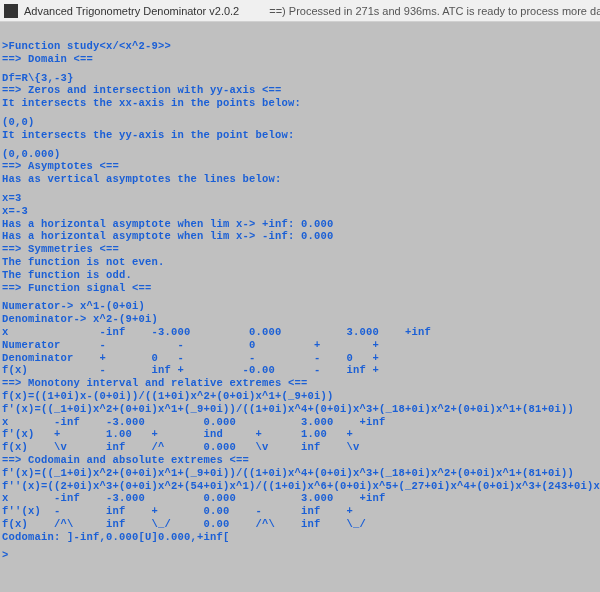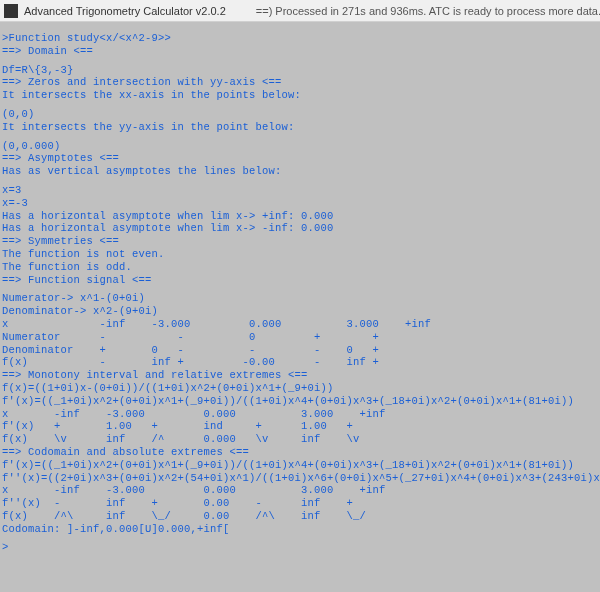--- a/index.html
+++ b/index.html
@@ -27,32 +27,32 @@
     .titlebar .icon {
       width: 14px;
       height: 14px;
       background: #333;
       margin-right: 6px;
       flex-shrink: 0;
     }
     .titlebar .title { flex-shrink: 0; }
     .titlebar .status { margin-left: 30px; color: #555; }
     .terminal {
-      padding: 10px 2px;
+      padding: 18px 2px;
       color: #1a5fd6;
       line-height: 1.22;
       white-space: pre;
-      font-weight: normal;
+      font-weight: bold;
       letter-spacing: 0.2px;
     }
     .row { white-space: pre; }
     .blank { height: 6px; }
   </style>
 </head>
 <body>
 
 <div class="titlebar">
   <div class="icon"></div>
-  <span class="title">Advanced Trigonometry Calculator v2.0.2</span>
+  <span class="title">Advanced Trigonometry Denominator v2.0.2</span>
   <span class="status">==) Processed in 271s and 936ms. ATC is ready to process more data. Latest ATC response w</span>
 </div>
 
 <div class="terminal" id="terminal"><div class="row">&gt;Function study&lt;x/&lt;x^2-9&gt;&gt;</div><div class="row">==&gt; Domain &lt;==</div><div class="blank"></div><div class="row">Df=R\{3,-3}</div><div class="row">==&gt; Zeros and intersection with yy-axis &lt;==</div><div class="row">It intersects the xx-axis in the points below:</div><div class="blank"></div><div class="row">(0,0)</div><div class="row">It intersects the yy-axis in the point below:</div><div class="blank"></div><div class="row">(0,0.000)</div><div class="row">==&gt; Asymptotes &lt;==</div><div class="row">Has as vertical asymptotes the lines below:</div><div class="blank"></div><div class="row">x=3</div><div class="row">x=-3</div><div class="row">Has a horizontal asymptote when lim x-&gt; +inf: 0.000</div><div class="row">Has a horizontal asymptote when lim x-&gt; -inf: 0.000</div><div class="row">==&gt; Symmetries &lt;==</div><div class="row">The function is not even.</div><div class="row">The function is odd.</div><div class="row">==&gt; Function signal &lt;==</div><div class="blank"></div><div class="row">Numerator-&gt; x^1-(0+0i)</div><div class="row">Denominator-&gt; x^2-(9+0i)</div><div class="row">x              -inf    -3.000         0.000          3.000    +inf</div><div class="row">Numerator      -           -          0         +        +</div><div class="row">Denominator    +       0   -          -         -    0   +</div><div class="row">f(x)           -       inf +         -0.00      -    inf +</div><div class="row">==&gt; Monotony interval and relative extremes &lt;==</div><div class="row">f(x)=((1+0i)x-(0+0i))/((1+0i)x^2+(0+0i)x^1+(_9+0i))</div><div class="row">f'(x)=((_1+0i)x^2+(0+0i)x^1+(_9+0i))/((1+0i)x^4+(0+0i)x^3+(_18+0i)x^2+(0+0i)x^1+(81+0i))</div><div class="row">x       -inf    -3.000         0.000          3.000    +inf</div><div class="row">f'(x)   +       1.00   +       ind     +      1.00   +</div><div class="row">f(x)    \v      inf    /^      0.000   \v     inf    \v</div><div class="row">==&gt; Codomain and absolute extremes &lt;==</div><div class="row">f'(x)=((_1+0i)x^2+(0+0i)x^1+(_9+0i))/((1+0i)x^4+(0+0i)x^3+(_18+0i)x^2+(0+0i)x^1+(81+0i))</div><div class="row">f''(x)=((2+0i)x^3+(0+0i)x^2+(54+0i)x^1)/((1+0i)x^6+(0+0i)x^5+(_27+0i)x^4+(0+0i)x^3+(243+0i)x^2+(0+0i)x^1+(_729+0i))</div><div class="row">x       -inf    -3.000         0.000          3.000    +inf</div><div class="row">f''(x)  -       inf    +       0.00    -      inf    +</div><div class="row">f(x)    /^\     inf    \_/     0.00    /^\    inf    \_/</div><div class="row">Codomain: ]-inf,0.000[U]0.000,+inf[</div><div class="blank"></div><div class="row">&gt;</div></div>
 
 </body></html>

